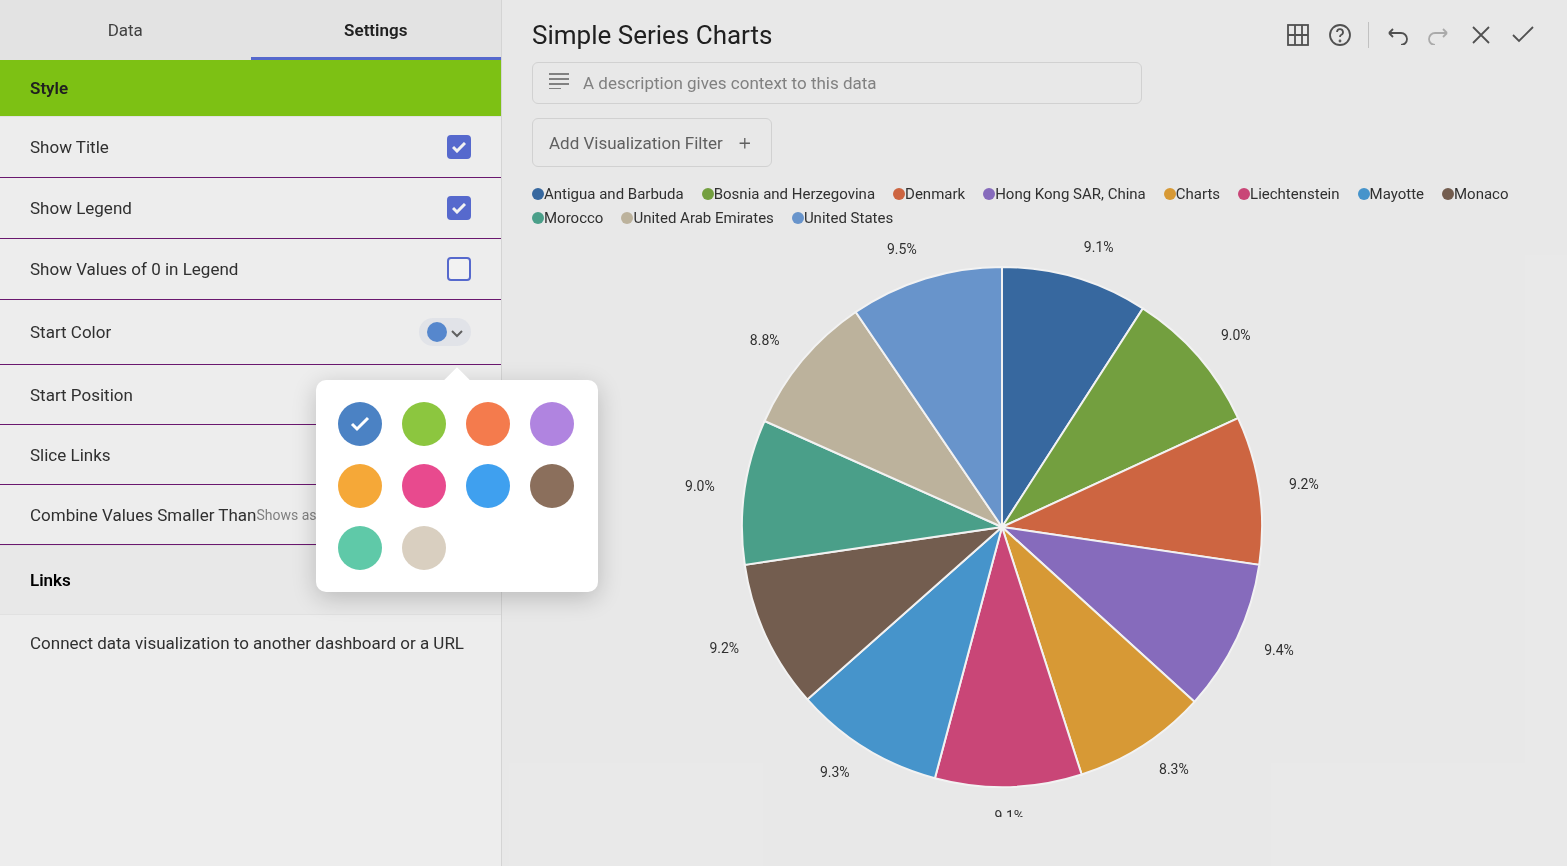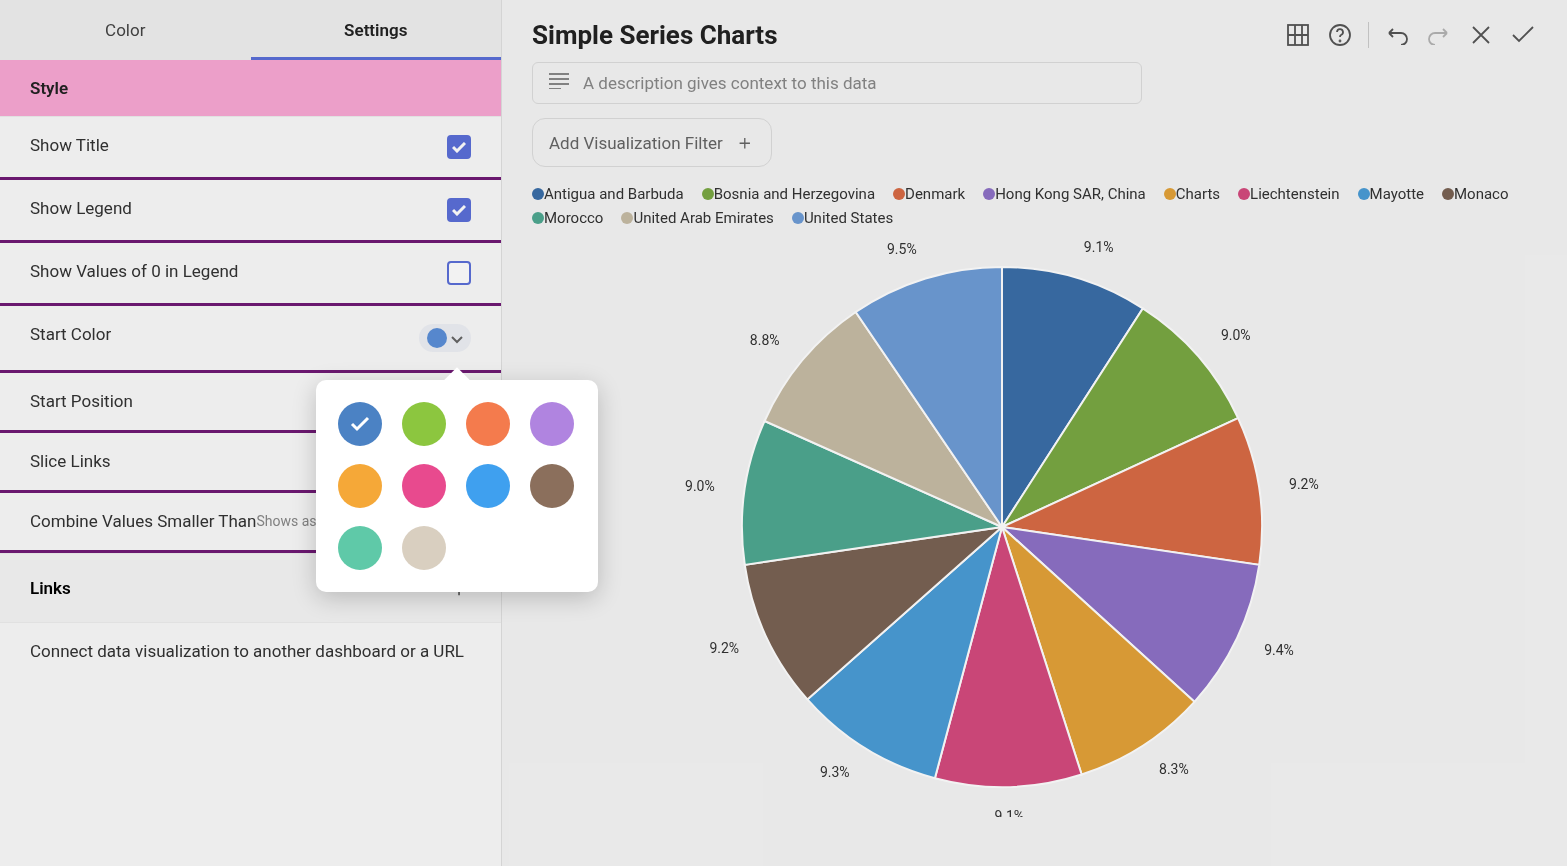--- a/index.html
+++ b/index.html
@@ -4,63 +4,63 @@
 <style>
 *{box-sizing:border-box;margin:0;padding:0;font-family:-apple-system,BlinkMacSystemFont,"Segoe UI",Roboto,Arial,sans-serif}
 body{background:#f5f5f5;width:1567px;height:866px;overflow:hidden;position:relative}
 .overlay{position:absolute;inset:0;background:rgba(0,0,0,0.05);pointer-events:none;z-index:5}
 .app{display:flex;height:100%}
 .sidebar{width:502px;background:#fafafa;border-right:1px solid #e0e0e0;display:flex;flex-direction:column}
 .tabs{display:flex;background:#f0f0f0}
 .tab{flex:1;text-align:center;padding:20px 0;font-size:17px;color:#444;cursor:pointer;position:relative}
 .tab.active{font-weight:600;color:#222}
 .tab.active::after{content:"";position:absolute;left:0;right:0;bottom:0;height:3px;background:#5b6fd8}
-.section-header{padding:18px 30px;font-weight:600;font-size:17px;color:#222;border-bottom:1px solid #eee;background:#f9a8d4}
-.setting-row{display:flex;align-items:flex-start;justify-content:space-between;padding:18px 30px;border-bottom:3px solid #701a75;font-size:17px;color:#333;min-height:60px}
+.section-header{padding:18px 30px;font-weight:600;font-size:17px;color:#222;border-bottom:1px solid #eee;background:#84cc16}
+.setting-row{display:flex;align-items:center;justify-content:space-between;padding:18px 30px;border-bottom:1px solid #701a75;font-size:17px;color:#333;min-height:60px}
 .setting-row .label-group{display:flex;flex-direction:row}
 .setting-row .sub{font-size:14px;color:#888;margin-top:2px}
 .checkbox{width:24px;height:24px;border:2px solid #5b6fd8;border-radius:4px;display:flex;align-items:center;justify-content:center;background:#fff}
 .checkbox.checked{background:#5b6fd8}
 .checkbox.checked svg{display:block}
 .checkbox svg{display:none;stroke:#fff;stroke-width:3;fill:none}
 .color-selector{display:flex;align-items:center;gap:4px;padding:4px 8px;border-radius:20px;background:#eef0f5}
 .color-dot{width:20px;height:20px;border-radius:50%;background:#5b8fd8}
 .chev{color:#666}
 .links-header{display:flex;align-items:center;justify-content:space-between;padding:18px 30px;font-weight:600;font-size:17px;border-top:1px solid #eee;border-bottom:1px solid #eee;background:#f5f5f5}
 .plus-icon{font-size:24px;color:#555;font-weight:300}
 .links-text{padding:18px 30px;font-size:17px;color:#333}
 .main{flex:1;padding:20px 30px;position:relative}
 .main-header{display:flex;align-items:center;gap:14px;margin-bottom:12px}
-.title{font-size:26px;font-weight:700;color:#222;flex:1}
+.title{font-size:26px;font-weight:400;color:#222;flex:1}
 .icon-btn{width:28px;height:28px;display:flex;align-items:center;justify-content:center;color:#555;cursor:pointer}
 .icon-btn svg{stroke:currentColor;fill:none;stroke-width:1.8}
 .divider{width:1px;height:26px;background:#ccc}
 .desc-box{display:flex;align-items:center;gap:14px;border:1px solid #ddd;border-radius:6px;padding:10px 16px;color:#888;font-size:17px;width:610px;margin-bottom:14px}
-.filter-btn{display:flex;align-items:center;gap:12px;border:1px solid #ddd;border-radius:13px;padding:10px 16px;color:#666;font-size:17px;width:fit-content;margin-bottom:18px}
+.filter-btn{display:flex;align-items:center;gap:12px;border:1px solid #ddd;border-radius:6px;padding:10px 16px;color:#666;font-size:17px;width:fit-content;margin-bottom:18px}
 .legend{display:flex;flex-wrap:wrap;gap:6px 18px;font-size:15px;color:#333;margin-bottom:10px}
 .legend-item{display:flex;align-items:center;gap:0}
 .legend-dot{width:12px;height:12px;border-radius:50%}
 .chart-area{position:relative;width:1000px;height:580px}
 .chart-area svg{width:100%;height:100%}
 .popover{position:absolute;top:380px;left:316px;width:282px;background:#fff;border-radius:10px;box-shadow:0 6px 24px rgba(0,0,0,0.2);padding:22px;z-index:10}
 .popover::before{content:"";position:absolute;top:-9px;left:132px;width:18px;height:18px;background:#fff;transform:rotate(45deg)}
 .swatch-grid{display:grid;grid-template-columns:repeat(4,1fr);gap:18px}
 .swatch{width:44px;height:44px;border-radius:50%;cursor:pointer;display:flex;align-items:center;justify-content:center}
 .swatch.selected svg{display:block}
 .swatch svg{display:none;stroke:#fff;stroke-width:3;fill:none}
 .slice-label{font-size:14px;fill:#333}
 </style>
 </head>
 <body>
 
 <div class="overlay"></div>
 <div class="app">
  <div class="sidebar">
   <div class="tabs">
-   <div class="tab">Color</div>
+   <div class="tab">Data</div>
    <div class="tab active">Settings</div>
   </div>
   <div class="section-header">Style</div>
   <div class="setting-row">
    <span>Show Title</span>
    <div class="checkbox checked">
           <svg width="14" height="11" viewBox="0 0 14 11">
             <path d="M1 5l4 4 8-8"></path>
           </svg>
         </div>

